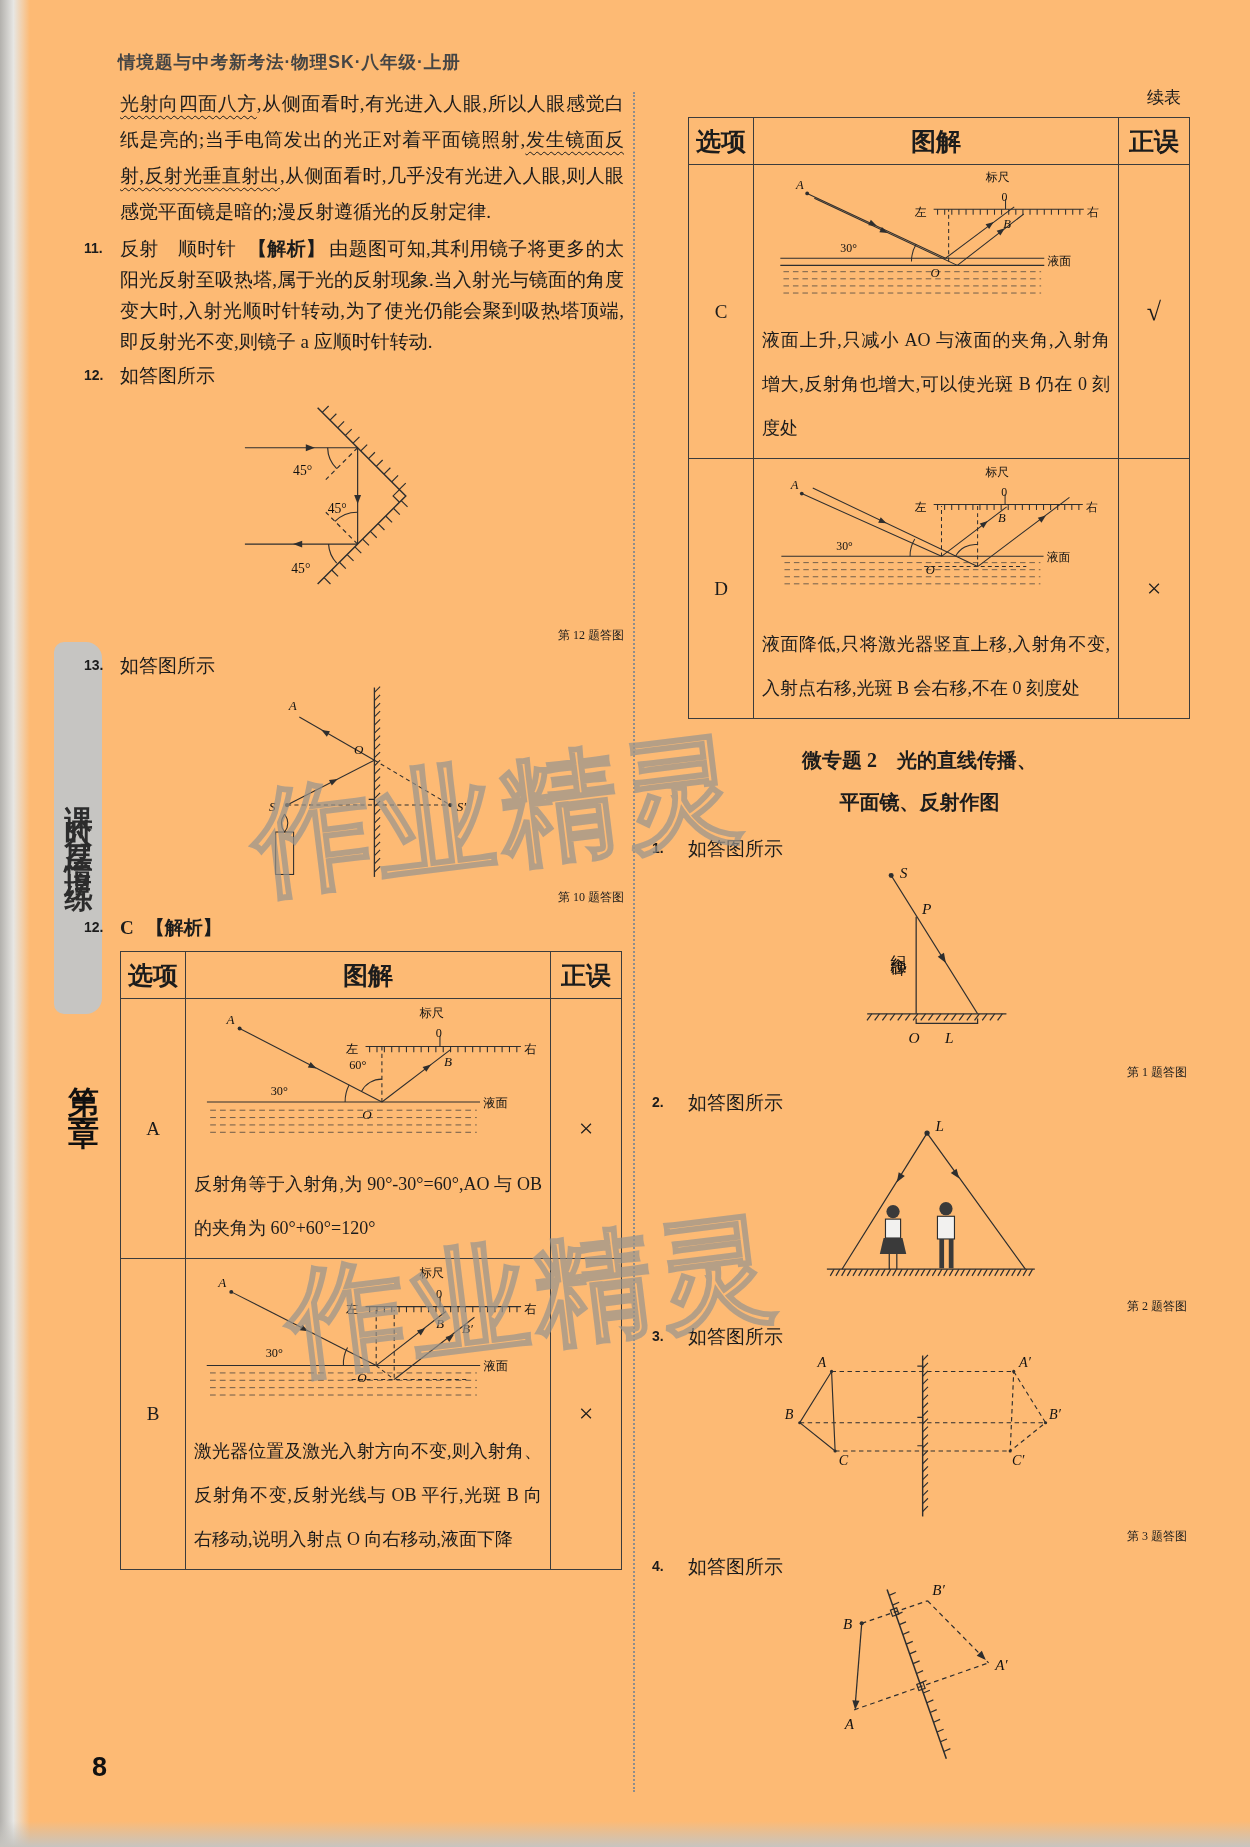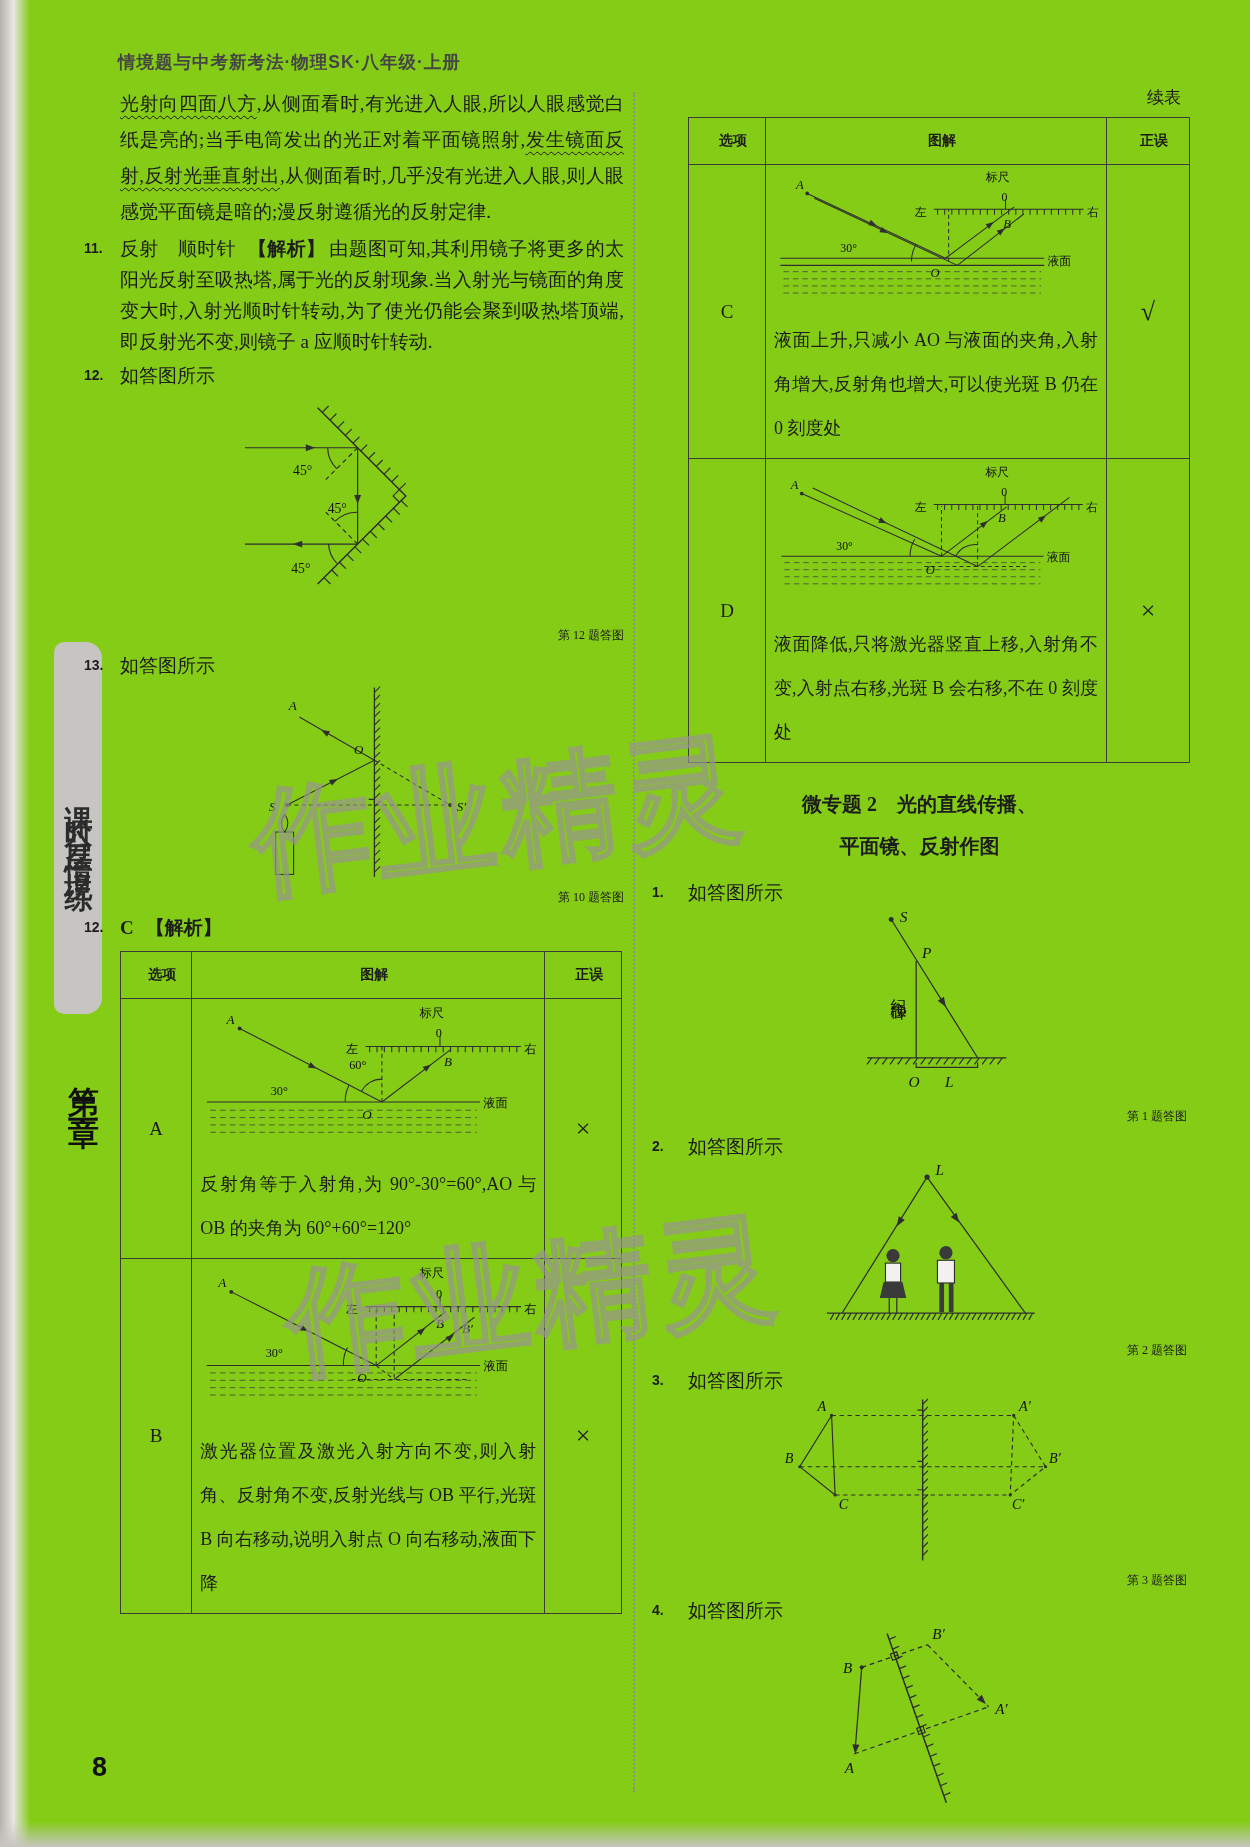--- a/index.html
+++ b/index.html
@@ -1,16 +1,16 @@
 <!DOCTYPE html>
 <html><head>
 <meta charset="utf-8">
 <style>
   html,body{margin:0;padding:0;background:#e8e6e2;}
-  .page{position:relative;width:1250px;height:1847px;margin:0 auto;background:#84cc16;
+  .page{position:relative;width:1250px;height:1847px;margin:0 auto;background:#fdba74;
         font-family:"Liberation Serif",serif;color:#1c1c1c;overflow:hidden;}
   .edge-left{position:absolute;left:0;top:0;width:30px;height:100%;
         background:linear-gradient(to right,#b3b1ad,#e7e6e3 45%,rgba(251,250,248,0));}
   .edge-bottom{position:absolute;left:0;bottom:0;width:100%;height:26px;
         background:linear-gradient(to top,#c7c5c0,rgba(251,250,248,0));}
   .page-header{position:absolute;left:118px;top:50px;font-family:"Liberation Sans",sans-serif;
         font-weight:bold;font-size:17.5px;color:#454545;letter-spacing:1px;}
   .col-divider{position:absolute;left:633px;top:92px;height:1700px;border-left:2px dotted #8d8d8d;}
   .sidebar-tab{position:absolute;left:54px;top:642px;width:48px;height:372px;background:#c6c5c2;
         border-radius:10px 16px 16px 10px;display:flex;align-items:center;justify-content:center;}
@@ -33,21 +33,21 @@
   .item{display:flex;font-size:19px;line-height:31px;margin-top:3px;}
   .item .num{flex:0 0 36px;font-family:"Liberation Sans",sans-serif;font-weight:bold;font-size:14px;}
   .item .body{flex:1;text-align:justify;}
   .bold{font-weight:bold;}
   .tag{font-weight:bold;margin:0 4px;}
   .ans{margin-right:8px;}
   .fig{text-align:center;position:relative;}
   .fig-caption{font-size:12px;text-align:right;line-height:24px;}
   table.opt{border-collapse:collapse;margin-left:36px;width:502px;}
   table.opt th,table.opt td{border:1.4px solid #3c3c3c;padding:0;}
-  table.opt th{font-size:14px;font-weight:bold;height:46px;font-family:"Liberation Serif",serif;padding-left:12px;}
+  table.opt th{font-size:25px;font-weight:bold;height:46px;font-family:"Liberation Serif",serif;}
   .w-opt{width:64px;}
   .w-ver{width:70px;}
   td.opt-cell{text-align:center;font-size:19px;font-family:"Liberation Serif",serif;}
   td.verdict-cell{text-align:center;font-size:26px;}
   td.diagram-cell{padding:4px 6px;}
   .note{font-size:18px;line-height:44px;padding:2px 8px 8px;text-align:justify;}
   .cont-label{text-align:right;font-size:17px;margin:0 6px 8px 0;}
   .topic-title{text-align:center;font-weight:bold;font-size:20px;line-height:42px;margin:20px 0 10px;}
   .vertical-label{position:absolute;writing-mode:vertical-rl;font-size:16px;letter-spacing:3px;color:#111;}
   

